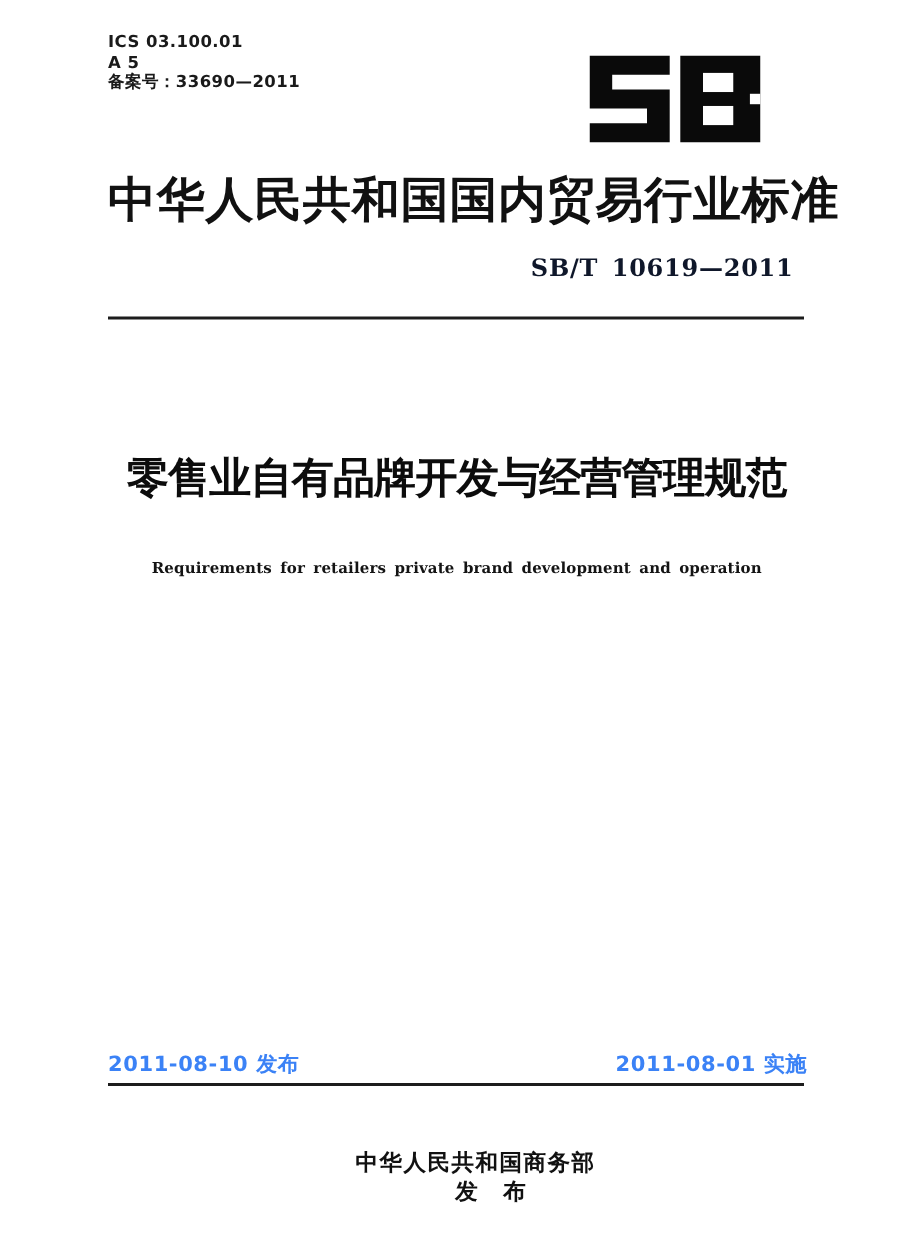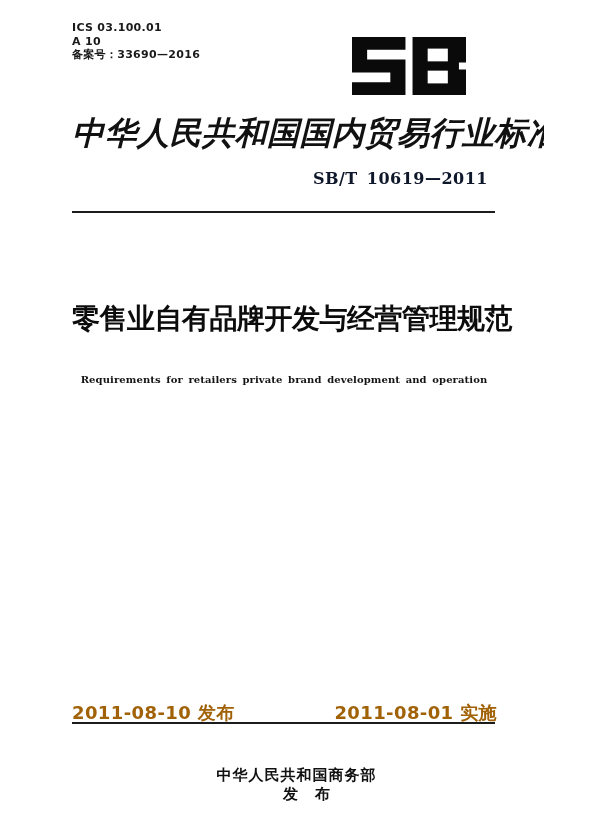--- a/index.html
+++ b/index.html
@@ -8,20 +8,21 @@
     background: #ffffff;
   }
   .page {
     position: relative;
     width: 544px;
     height: 836px;
     background: #ffffff;
     color: #161616;
     font-family: "DejaVu Sans", "Liberation Sans", sans-serif;
     overflow: hidden;
+    padding-left: 41px;
   }
   
   .meta-block {
     position: absolute;
     left: 72px;
     top: 21px;
     font-size: 11px;
     font-weight: bold;
     line-height: 13.5px;
     letter-spacing: 0.3px;
@@ -43,21 +44,20 @@
     right: 48px;
     text-align: center;
     white-space: nowrap;
   }
   .heading {
     top: 112px;
     font-size: 32px;
     font-weight: bold;
     letter-spacing: 0.5px;
     color: #111;
-    font-style: italic;
   }
   .std-number {
     position: absolute;
     top: 169px;
     right: 56px;
     font-family: "DejaVu Serif", "Liberation Serif", serif;
     font-size: 16px;
     font-weight: bold;
     letter-spacing: 0.5px;
     word-spacing: 3px;
@@ -89,45 +89,45 @@
     word-spacing: 2px;
     color: #141414;
   }
   .dates-row {
     position: absolute;
     left: 72px;
     right: 47px;
     top: 701px;
     display: flex;
     justify-content: space-between;
-    font-size: 18px;
+    font-size: 14px;
     font-weight: bold;
     letter-spacing: 0.4px;
-    color: #a16207;
+    color: #3b82f6;
     white-space: pre;
   }
   .publisher-row {
     top: 748px;
     font-size: 15px;
     font-weight: bold;
     letter-spacing: 1px;
     color: #111;
     white-space: pre;
   }
   .publish-label { margin-left: 21px; }
 </style>
 </head>
 <body>
 
 <div class="page">
 
   <div class="meta-block">
     <div>ICS 03.100.01</div>
-    <div>A 10</div>
-    <div>备案号：33690—2016</div>
+    <div>A 5</div>
+    <div>备案号：33690—2011</div>
   </div>
 
   <div class="logo" role="img" aria-label="SB">
     <svg viewBox="0 0 226 100" preserveAspectRatio="none">
       <path fill="#0a0a0a" d="M0,0 H106 V22 H30 V39 H106 V100 H0 V78 H76 V61 H0 Z"></path>
       <g transform="translate(120,0)">
         <path fill="#0a0a0a" d="M0,0 H106 V100 H0 Z"></path>
         <rect x="30" y="20" width="40" height="22" fill="#ffffff"></rect>
         <rect x="30" y="58" width="40" height="22" fill="#ffffff"></rect>
         <rect x="92" y="44" width="14" height="12" fill="#ffffff"></rect>

